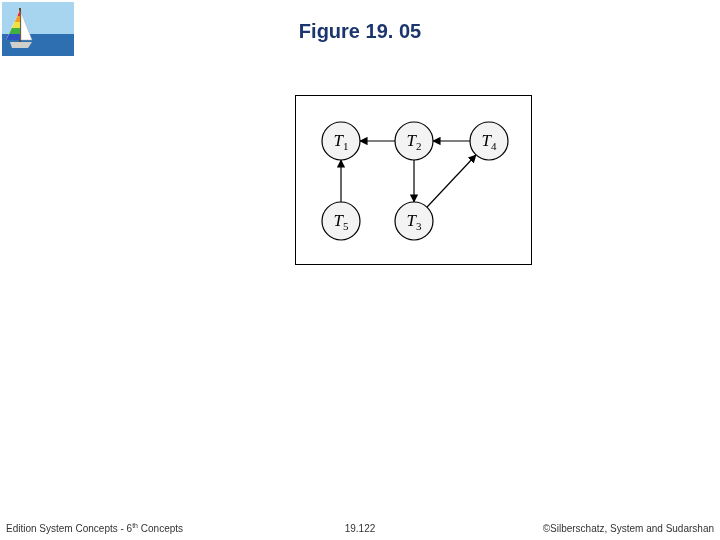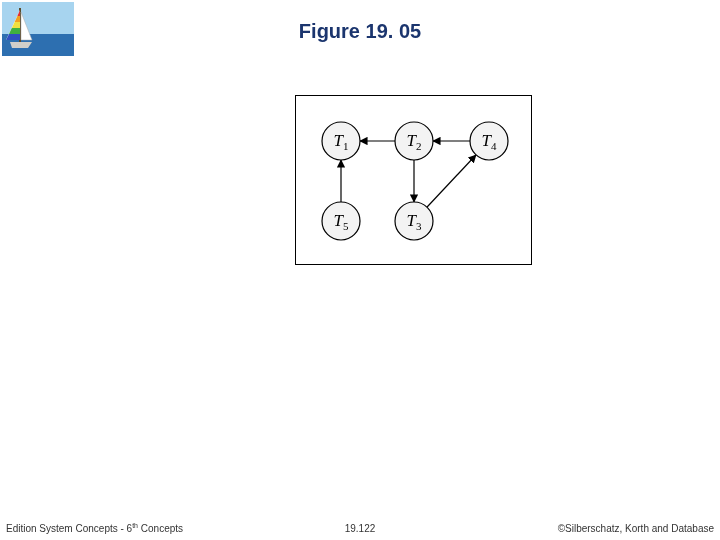--- a/index.html
+++ b/index.html
@@ -159,14 +159,14 @@
       </text>
     </g>
   </svg>
 </div>
 
 <div class="footer">
   <span class="foot-left">
     <span>Edition System Concepts - </span><span>6</span><sup>th</sup><span> Concepts</span>
   </span>
   <span class="foot-center">19.122</span>
-  <span class="foot-right">©Silberschatz, Korth and Database</span>
+  <span class="foot-right">©Silberschatz, System and Sudarshan</span>
 </div>
 
 </body></html>

